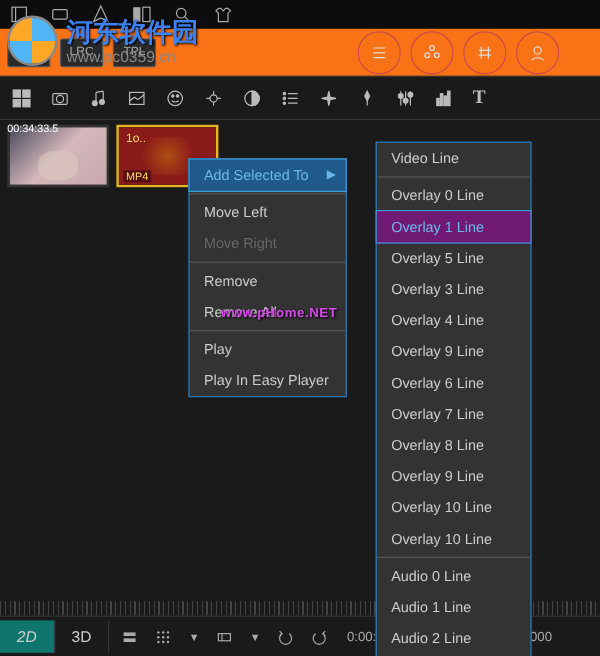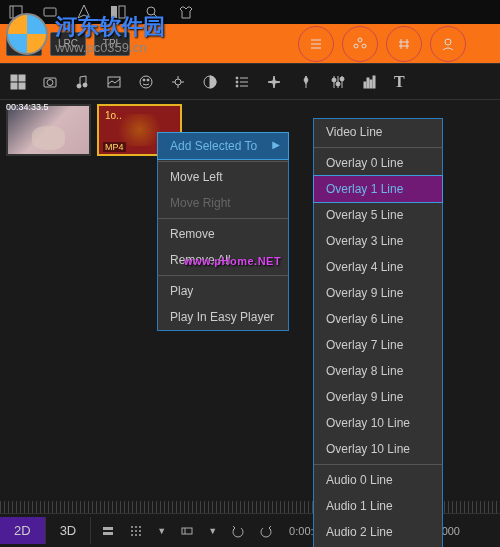--- a/index.html
+++ b/index.html
@@ -231,21 +231,21 @@
   height: 12px;
   background: repeating-linear-gradient(90deg, #555 0, #555 1px, #1a1a1a 1px, #1a1a1a 4px);
   opacity: 0.7;
 }
 .btn2d, .btn3d {
   padding: 6px 14px;
   border-right: 1px solid #333;
   color: #ccc;
   font-size: 13px;
 }
-.btn2d { background: #4c1d95; }
+.btn2d { background: #0f766e; font-style: italic; }
 .bottom-icons { display: flex; gap: 14px; padding: 0 10px; align-items: center; }
 .bottom-icons svg { width: 14px; height: 14px; }
 .bottom-time { font-size: 11px; color: #aaa; margin-left: 6px; }
 .bottom-time2 { position: absolute; right: 40px; font-size: 11px; color: #aaa; }
 </style>
 </head>
 <body>
 
 <div class="topbar">
   <svg viewBox="0 0 16 16">

